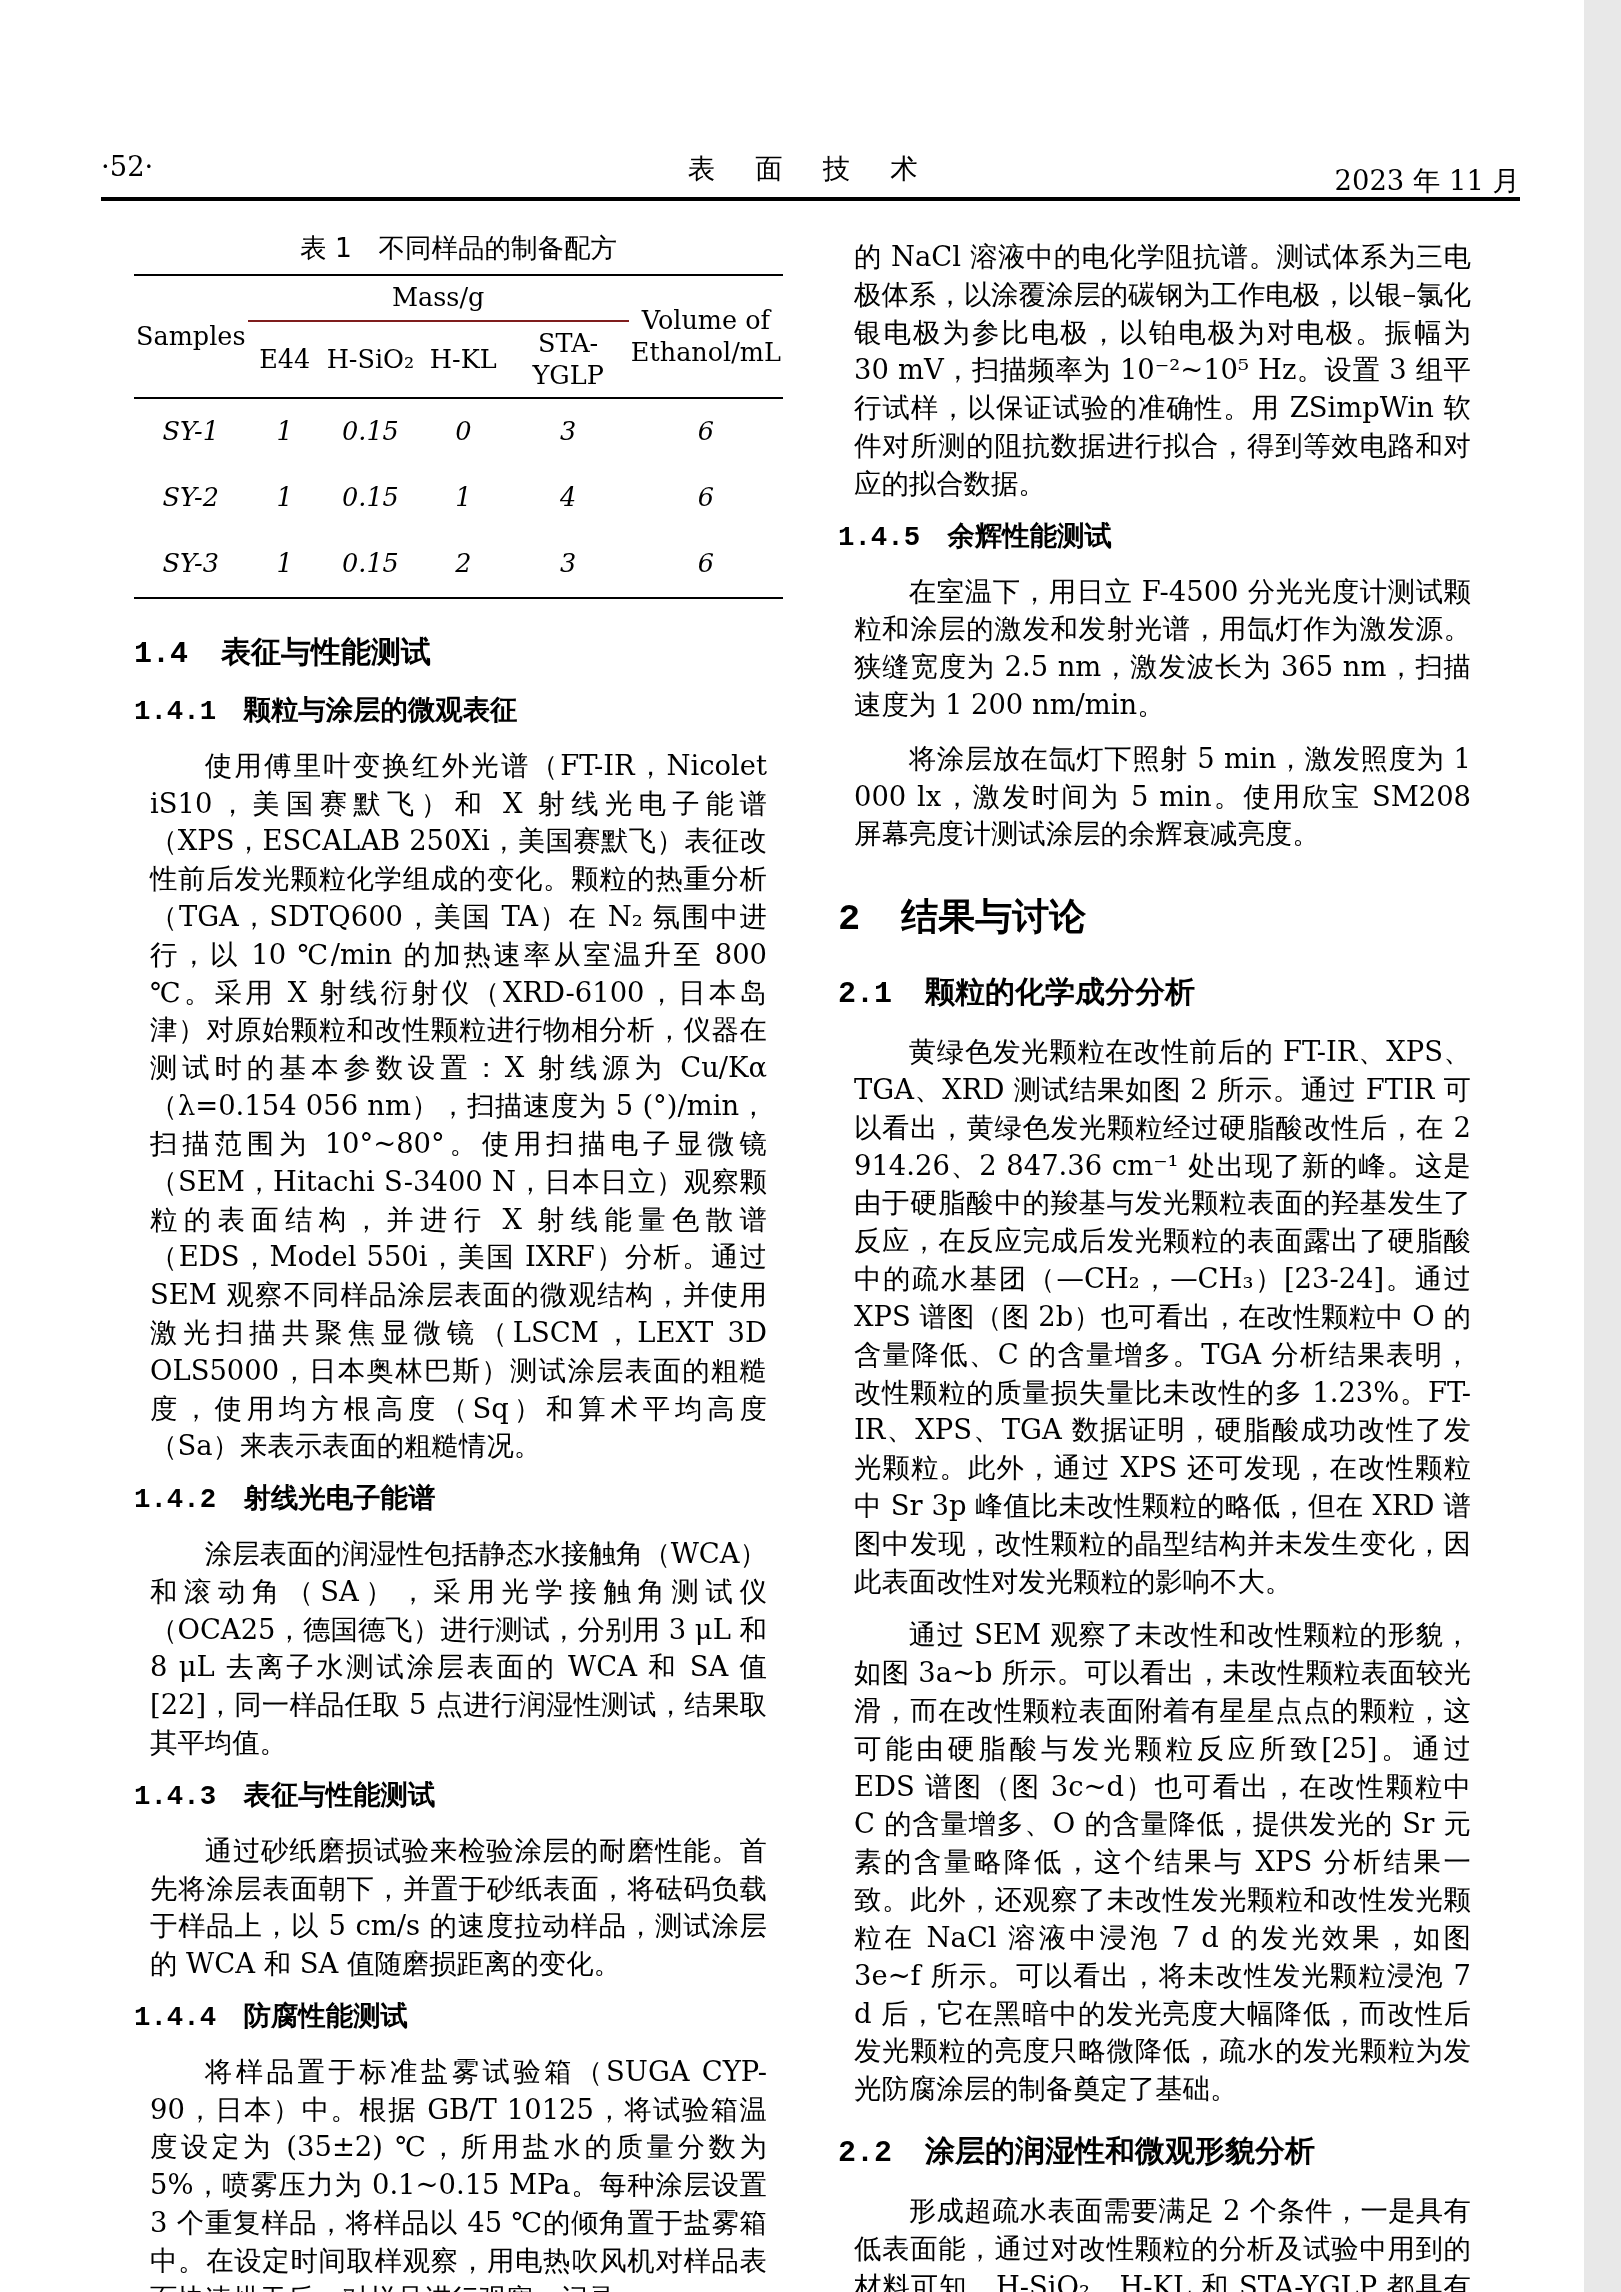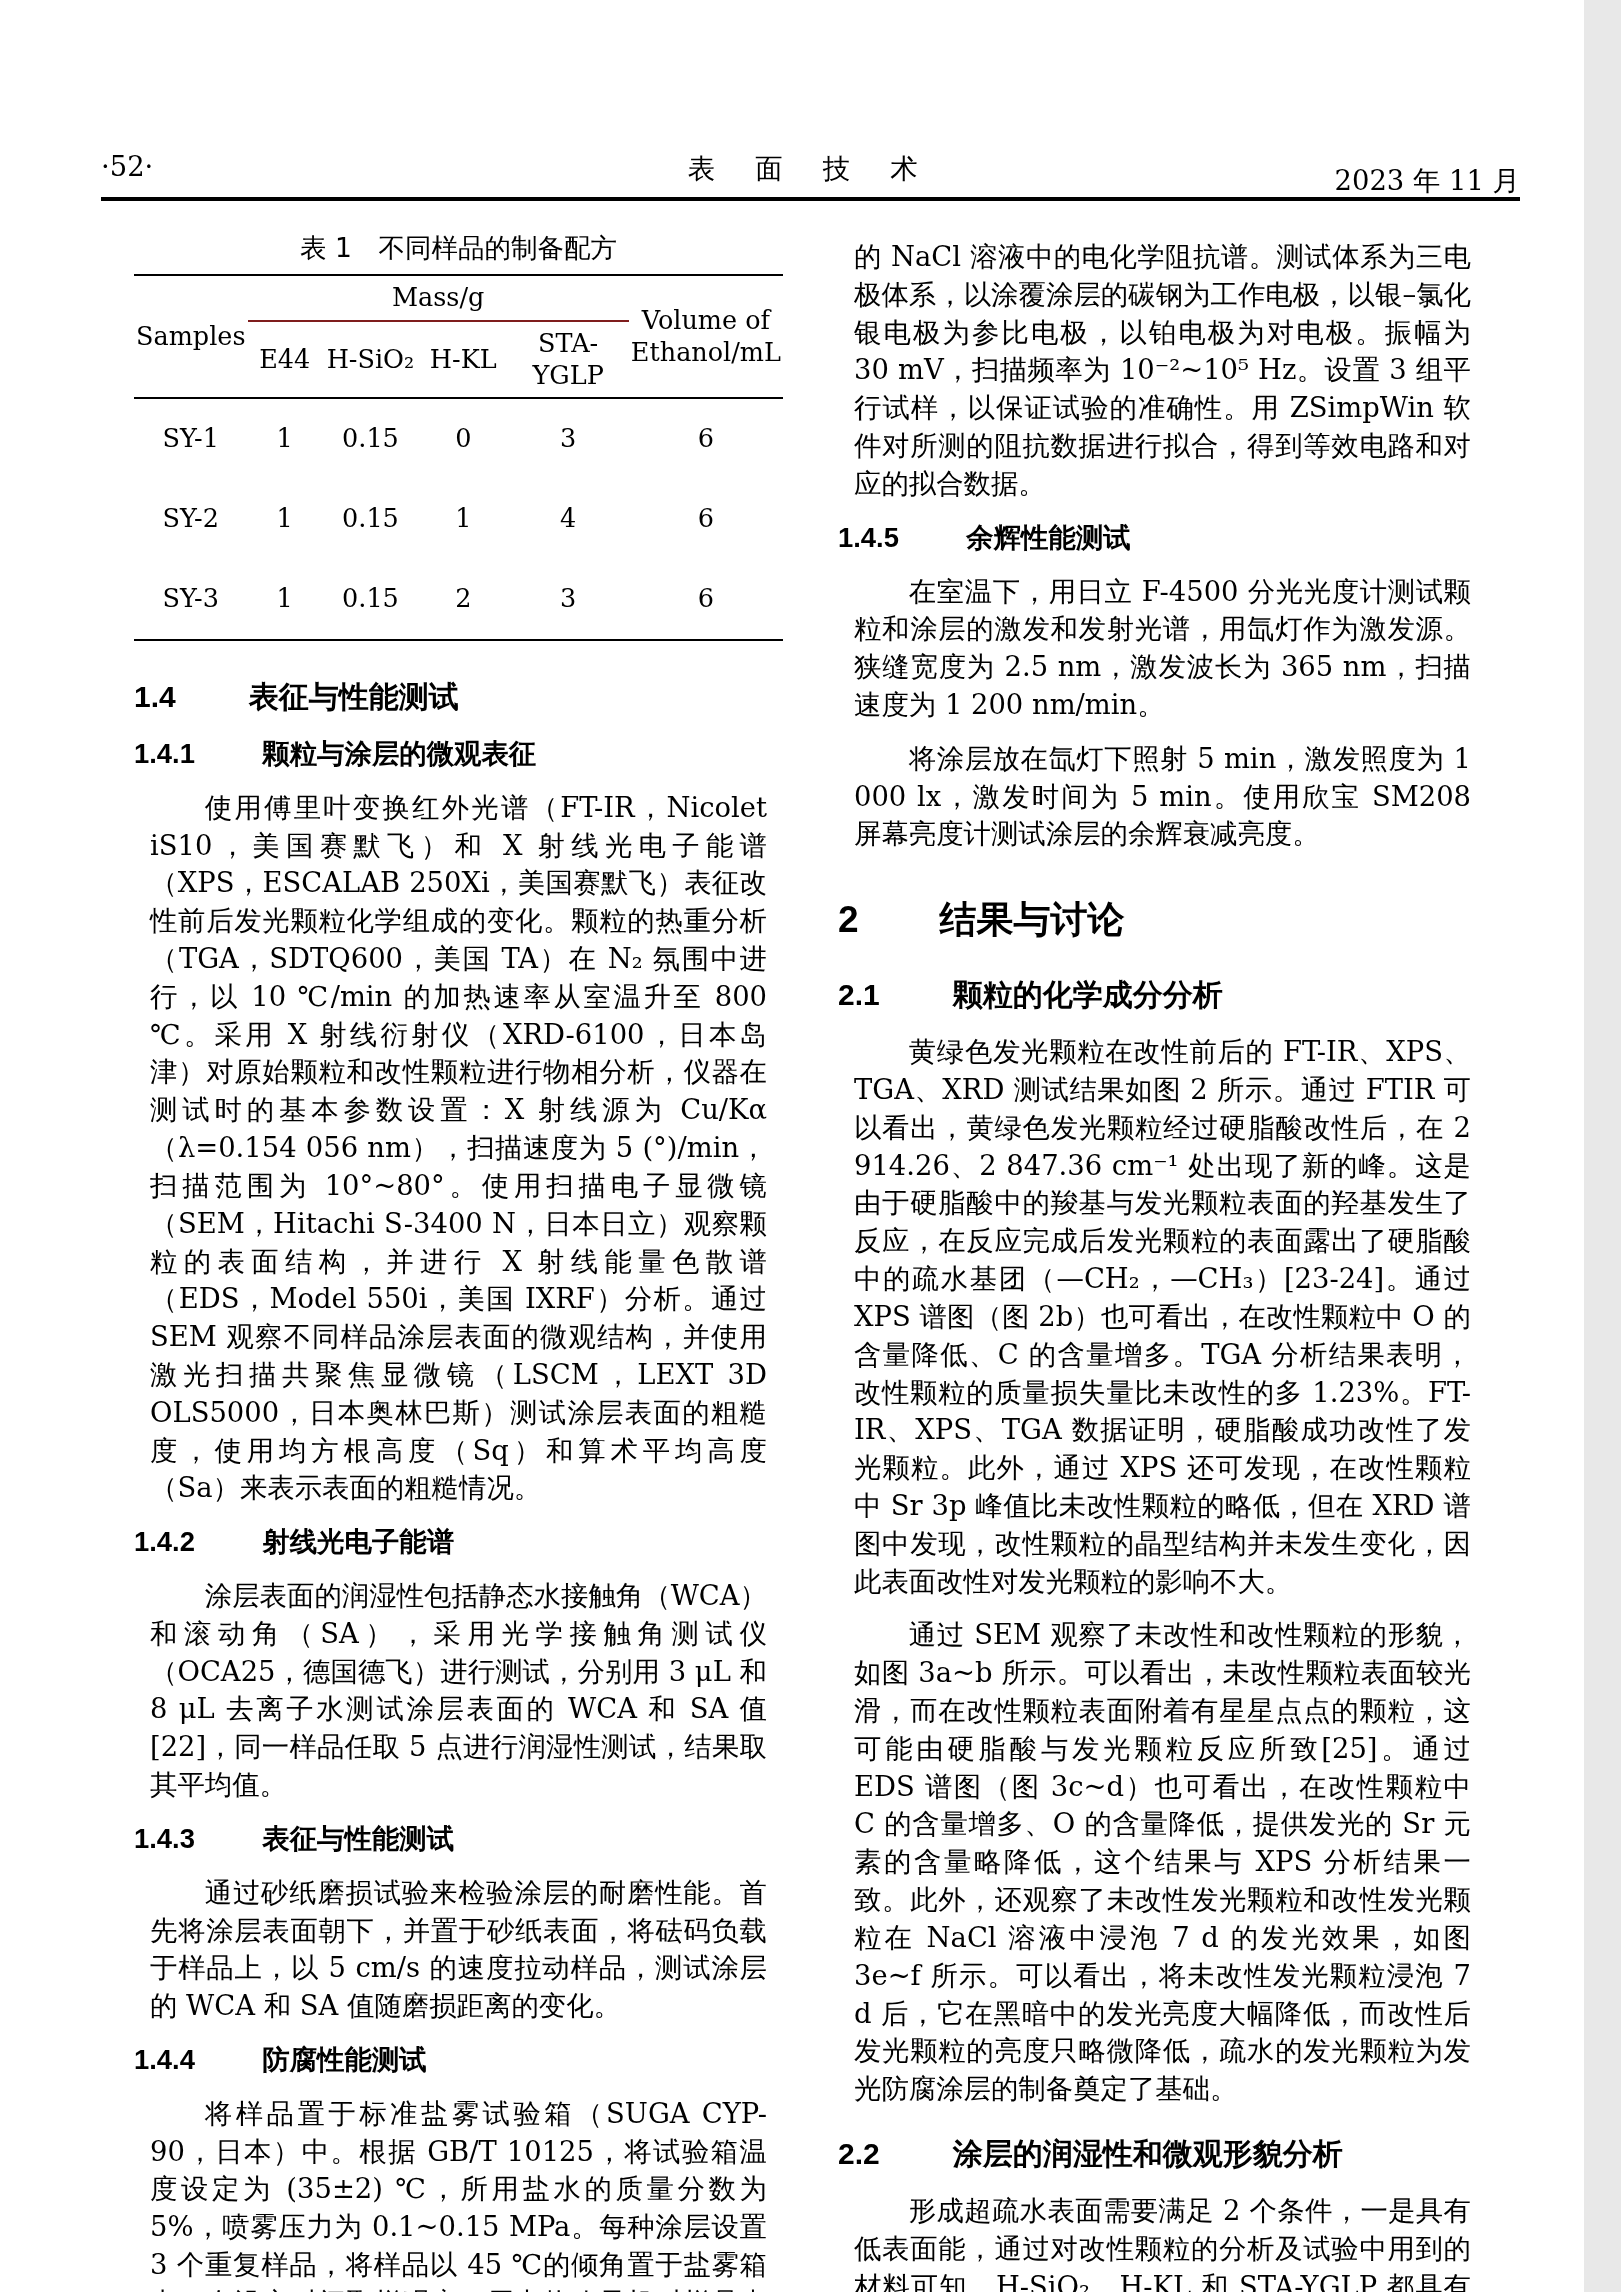--- a/index.html
+++ b/index.html
@@ -29,22 +29,22 @@
   .col{
     position:absolute;top:222px;width:649px;
     font-size:27.4px;line-height:1.38;text-align:justify;
   }
   .col-left{left:134px;}
   .col-right{left:838px;}
   p.body{margin:16px;text-indent:2em;}
   p.body.noindent{text-indent:0;}
   
   .hsec{
-    font-family:Liberation Sans, sans-serif;
-    font-weight:bold;display:flex;align-items:flex-end;text-align:left;gap:40px;
+    font-family:Liberation Mono, monospace;
+    font-weight:bold;display:flex;align-items:flex-end;text-align:left;
   }
   .h1x{font-size:37px;margin:41px 0 29px;}
   .h1x .num{margin-right:41px;}
   .h2x{font-size:30px;margin:25.5px 0 17.6px;}
   .h2x .num{margin-right:33px;}
   .h3x{font-size:27.4px;margin:15.7px 0 9.8px;}
   .h3x .num{margin-right:27.4px;}
   
   .tbl-block{margin:7.8px 0 35px;}
   .tbl-title-zh{
@@ -56,21 +56,21 @@
   }
   table.t1{
     width:100%;border-collapse:collapse;
     border-top:2.9px solid #000;border-bottom:2.9px solid #000;
     font-size:25.5px;line-height:1.25;
   }
   .t1 th,.t1 td{font-weight:normal;text-align:center;padding:5.9px 2px;}
   .t1 .th-samples,.t1 .th-volume{border-bottom:2px solid #000;}
   .t1 .th-mass{border-bottom:2px solid #7f1d1d;}
   .t1 .hdr2 th{border-bottom:2px solid #000;}
-  .t1 tbody td{padding:24px 2px;}
+  .t1 tbody td{padding:17px 2px;font-style:italic;}
   .t1 .c-samples{width:17%;}
   .t1 .c-e44{width:12%;}
   .t1 .c-hsio2{width:16%;}
   .t1 .c-hkl{width:15%;}
   .t1 .c-sta{width:20%;}
   .t1 .c-vol{width:20%;}
 </style>
 </head>
 <body>
 

